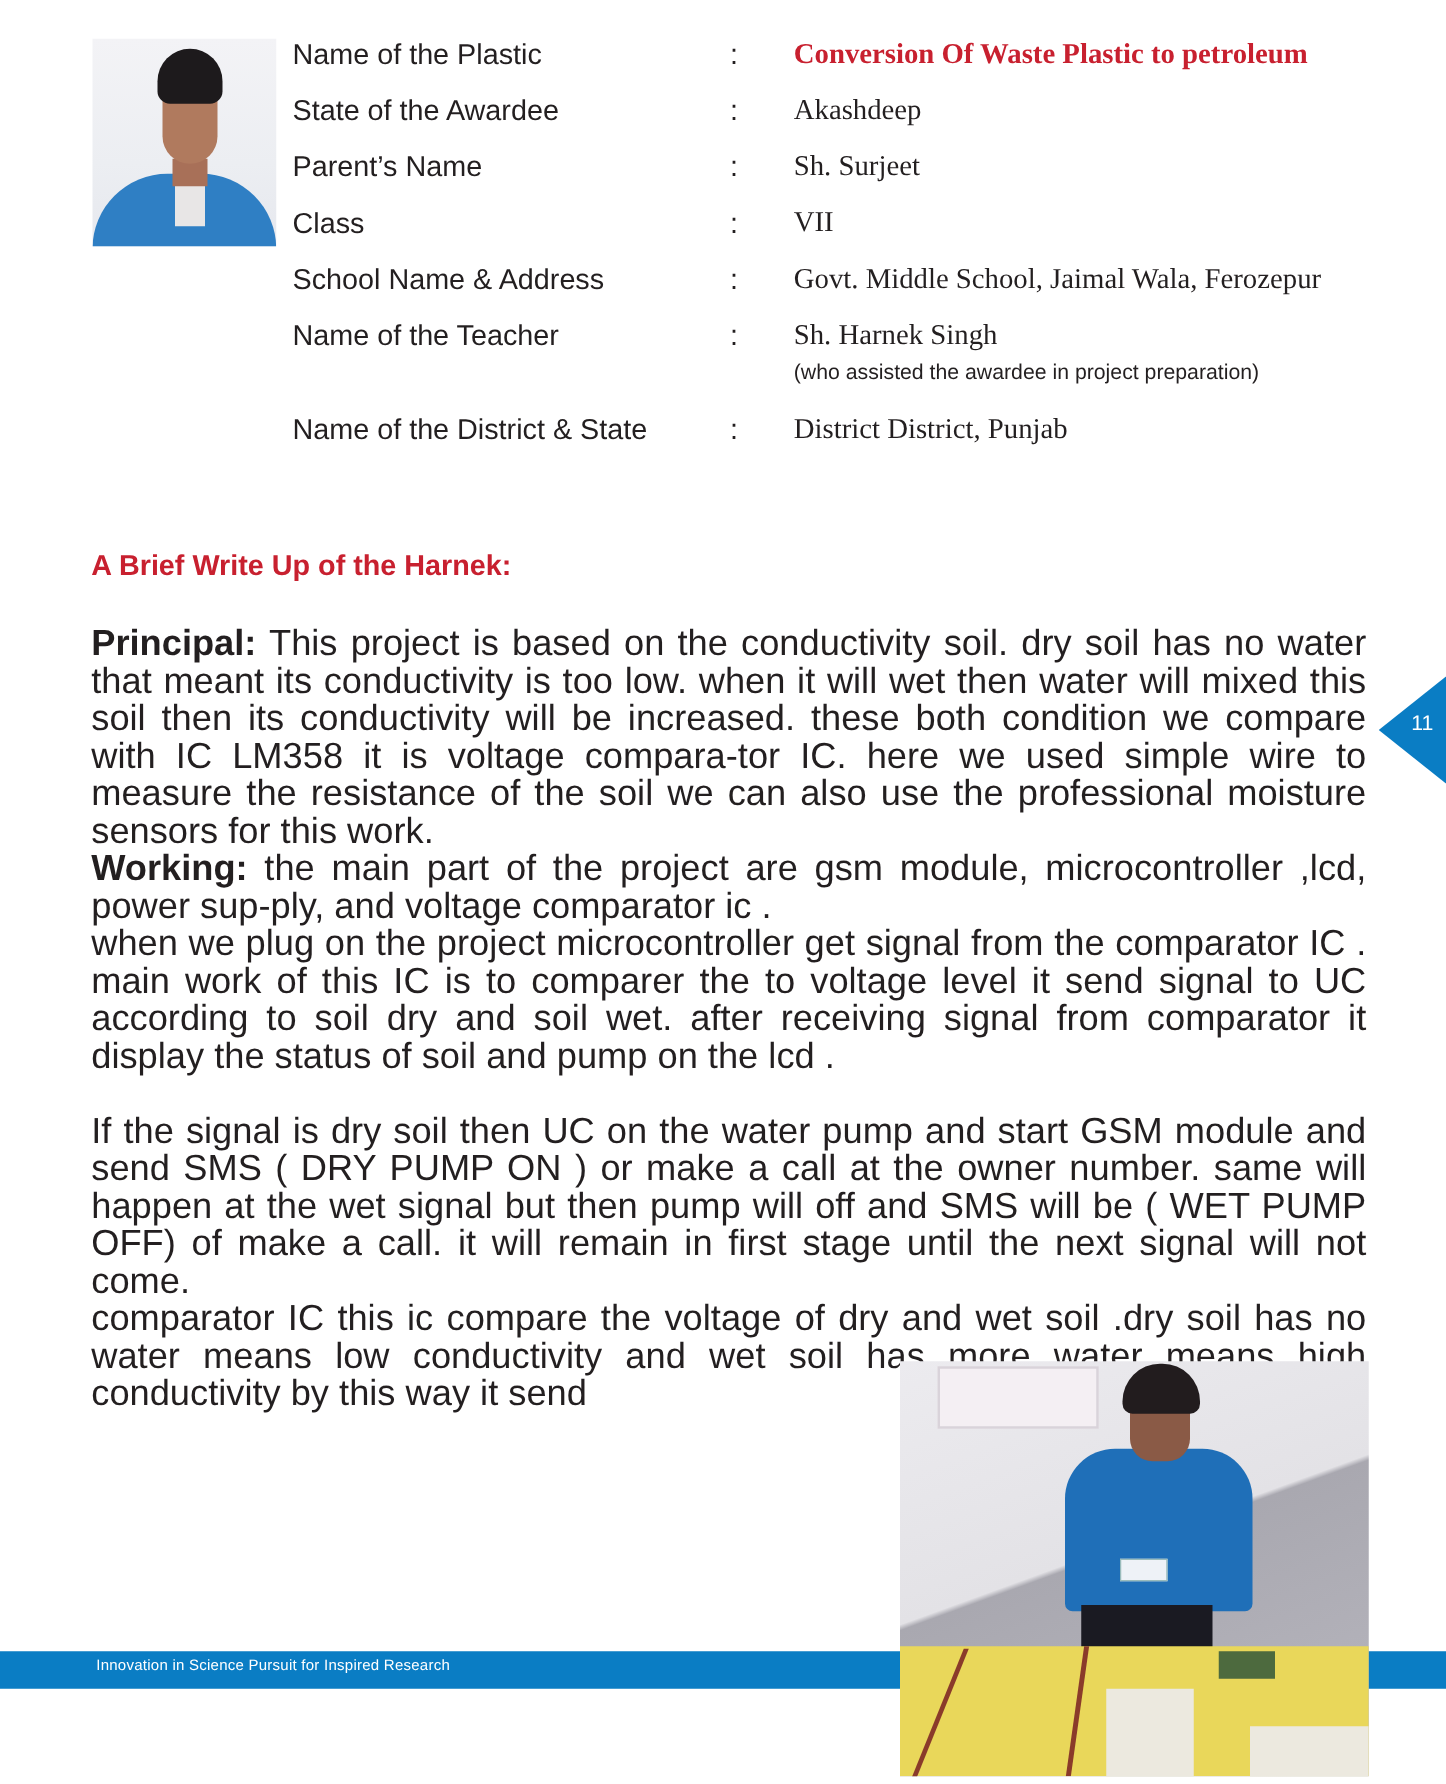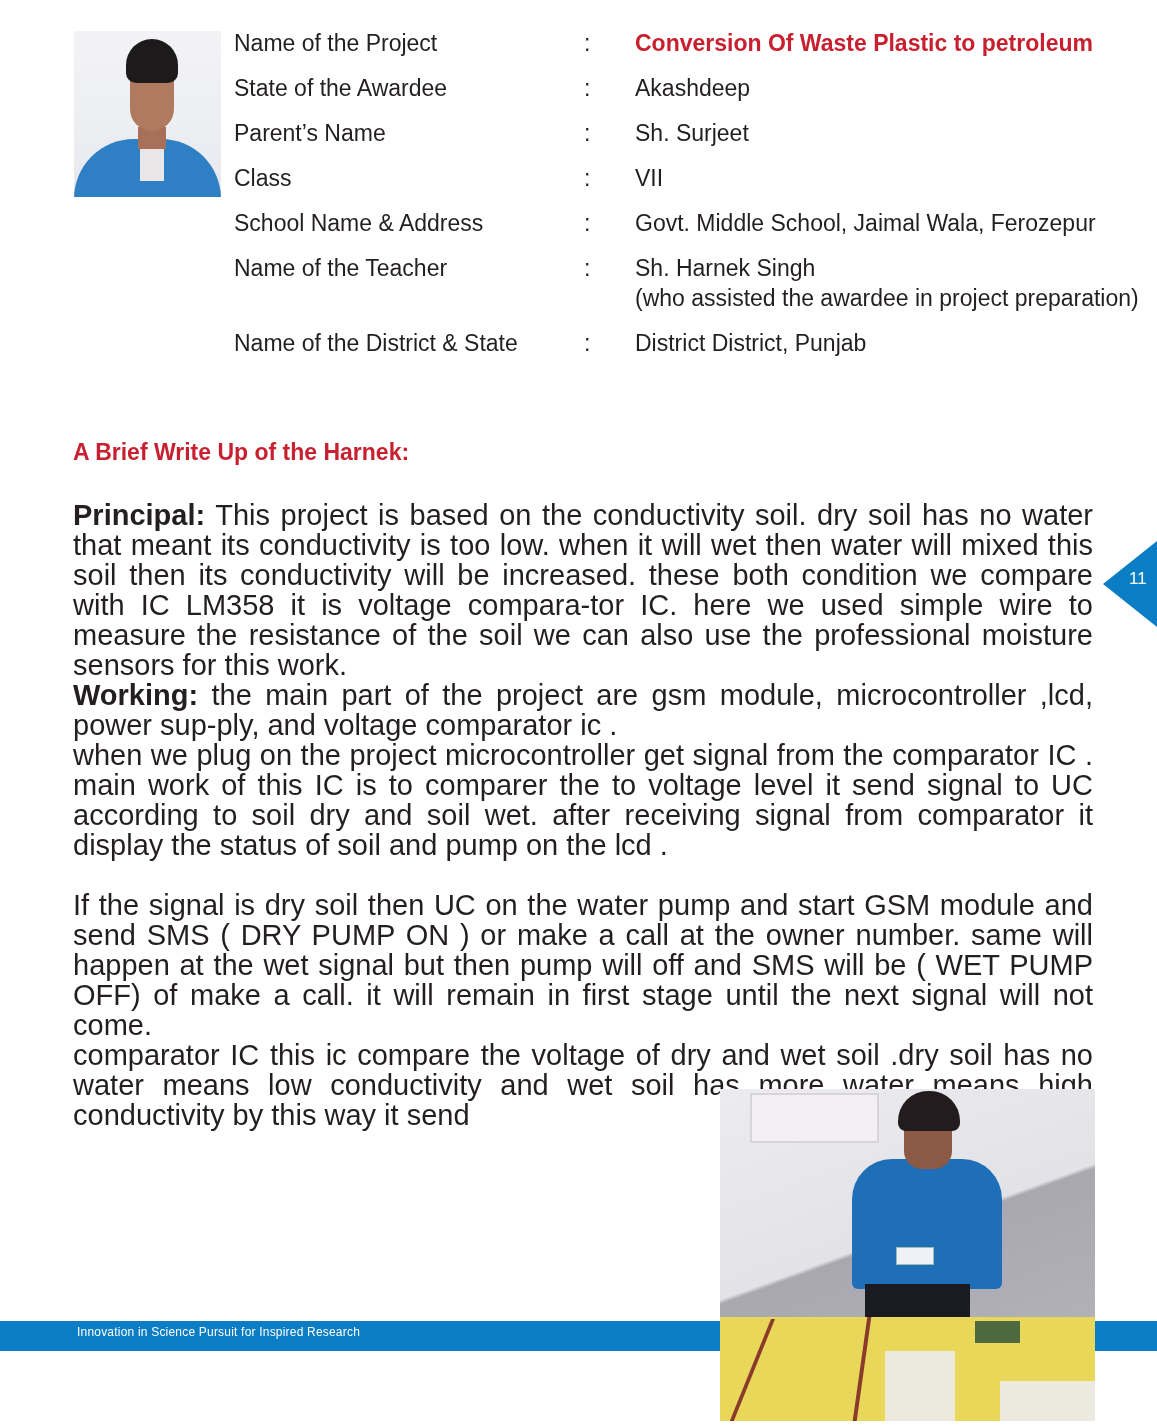--- a/index.html
+++ b/index.html
@@ -16,23 +16,23 @@
     .photo-portrait .hair { position:absolute; left:52px; top:8px; width:52px; height:44px; background:#1d1a1c; border-radius:26px 26px 10px 10px; }
     .photo-portrait .face { position:absolute; left:56px; top:28px; width:44px; height:72px; background:#b07a5e; border-radius:20px 20px 22px 22px; }
     .photo-portrait .neck { position:absolute; left:64px; top:96px; width:28px; height:22px; background:#a87058; }
     .photo-portrait .shirt { position:absolute; left:0; top:108px; width:147px; height:70px; background:#2f7fc4; border-radius:60px 60px 0 0; }
     .photo-portrait .collar { position:absolute; left:66px; top:110px; width:24px; height:40px; background:#e8e6e6; }
 
     .info-table { position: absolute; left: 234px; top: 28px; }
     .info-row { position: absolute; left: 0; white-space: nowrap; font-size: 23px; line-height: 30px; }
     .info-label { position: absolute; left: 0; width: 340px; color: #231f20; }
     .info-colon { position: absolute; left: 350px; color: #231f20; }
-    .info-value { position: absolute; left: 401px; color: #231f20; }
+    .info-value { position: absolute; left: 401px; color: #231f20; font-family: Liberation Serif, serif; }
     .info-value.red { color: #c8202f; font-weight: bold; }
-    .info-note { position: absolute; left: 401px; top: 30px; font-size: 23px; color: #231f20; }
+    .info-note { position: absolute; left: 401px; top: 30px; font-size: 17px; color: #231f20; }
 
     .section-title {
       position: absolute; left: 73px; top: 439px; font-size: 23px; font-weight: bold; color: #c8202f;
     }
     .body-text {
       position: absolute; left: 73px; width: 1020px; font-size: 29px; line-height: 30px;
       text-align: justify; color: #231f20;
     }
     .body-text b { font-weight: bold; }
     #para-principal { top: 500px; }
@@ -75,21 +75,21 @@
 <div class="photo-portrait">
   <div class="shirt"></div>
   <div class="collar"></div>
   <div class="neck"></div>
   <div class="face"></div>
   <div class="hair"></div>
 </div>
 
 <div class="info-table">
   <div class="info-row" style="top:0px;">
-    <span class="info-label">Name of the Project</span>
+    <span class="info-label">Name of the Plastic</span>
     <span class="info-colon">:</span>
     <span class="info-value red">Conversion Of Waste Plastic to petroleum</span>
   </div>
   <div class="info-row" style="top:45px;">
     <span class="info-label">State of the Awardee</span>
     <span class="info-colon">:</span>
     <span class="info-value">Akashdeep</span>
   </div>
   <div class="info-row" style="top:90px;">
     <span class="info-label">Parent’s Name</span>

